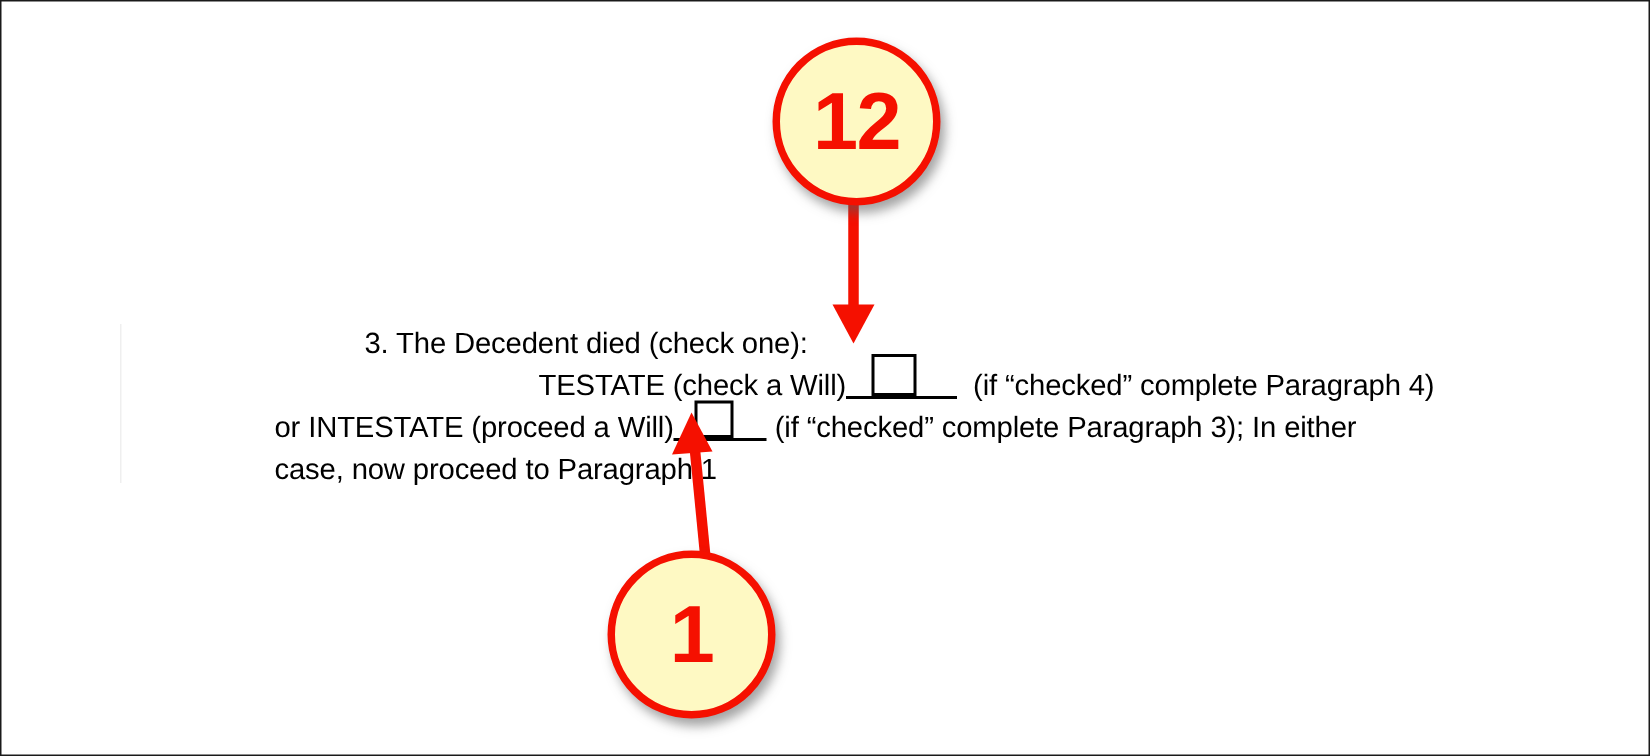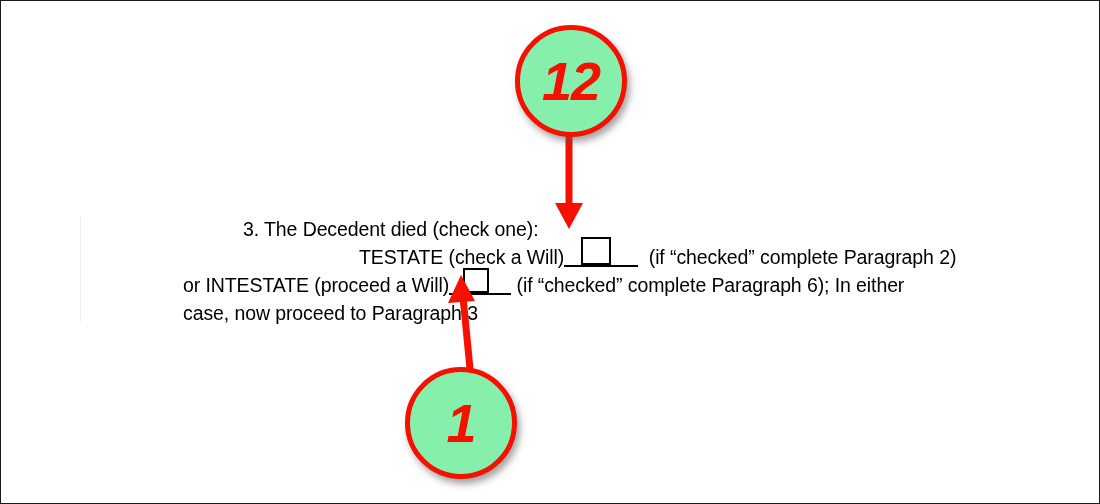--- a/index.html
+++ b/index.html
@@ -86,29 +86,28 @@
     width: 26px;
     height: 25px;
   }
 
   
   .callout {
     position: absolute;
     width: 112px;
     height: 112px;
     border-radius: 50%;
-    background: #86efac;
+    background: #fef9c3;
     border: 5px solid #f51000;
     box-sizing: border-box;
     display: flex;
     align-items: center;
     justify-content: center;
     box-shadow: 3px 5px 7px rgba(90, 90, 90, 0.55);
     z-index: 3;
-    font-style: italic;
   }
   .callout-num {
     font-family: "Liberation Sans", sans-serif;
     font-size: 54px;
     font-weight: bold;
     color: #f51000;
     line-height: 1;
     letter-spacing: -1px;
   }
 
@@ -131,29 +130,29 @@
 
   <div class="page-margin-rule"></div>
 
   <div class="doc-text">
 
     <div class="doc-line line-1">
       <span>3.  The Decedent died (check one):</span>
     </div>
 
     <div class="doc-line line-2">
-      <span>TESTATE (check a Will)</span><span class="checkbox-slot"><span class="rule"></span><span class="box"></span></span>&nbsp; <span>(if “checked” complete Paragraph 2)</span>
+      <span>TESTATE (check a Will)</span><span class="checkbox-slot"><span class="rule"></span><span class="box"></span></span>&nbsp; <span>(if “checked” complete Paragraph 4)</span>
     </div>
 
     <div class="doc-line line-3">
-      <span>or INTESTATE (proceed a Will)</span><span class="checkbox-slot small"><span class="rule"></span><span class="box"></span></span>&nbsp;<span>(if “checked” complete Paragraph 6); In either</span>
+      <span>or INTESTATE (proceed a Will)</span><span class="checkbox-slot small"><span class="rule"></span><span class="box"></span></span>&nbsp;<span>(if “checked” complete Paragraph 3); In either</span>
     </div>
 
     <div class="doc-line line-4">
-      <span>case, now proceed to Paragraph 3</span>
+      <span>case, now proceed to Paragraph 1</span>
     </div>
 
   </div>
 
   <svg class="arrow-svg" id="arrow-12" width="40" height="120" viewBox="0 0 40 120">
     <line x1="20" y1="0" x2="20" y2="98" stroke="#f51000" stroke-width="7"></line>
     <polygon points="20,118 6,92 34,92" fill="#f51000"></polygon>
   </svg>
 
   <svg class="arrow-svg" id="arrow-13" width="50" height="110" viewBox="0 0 50 110">

